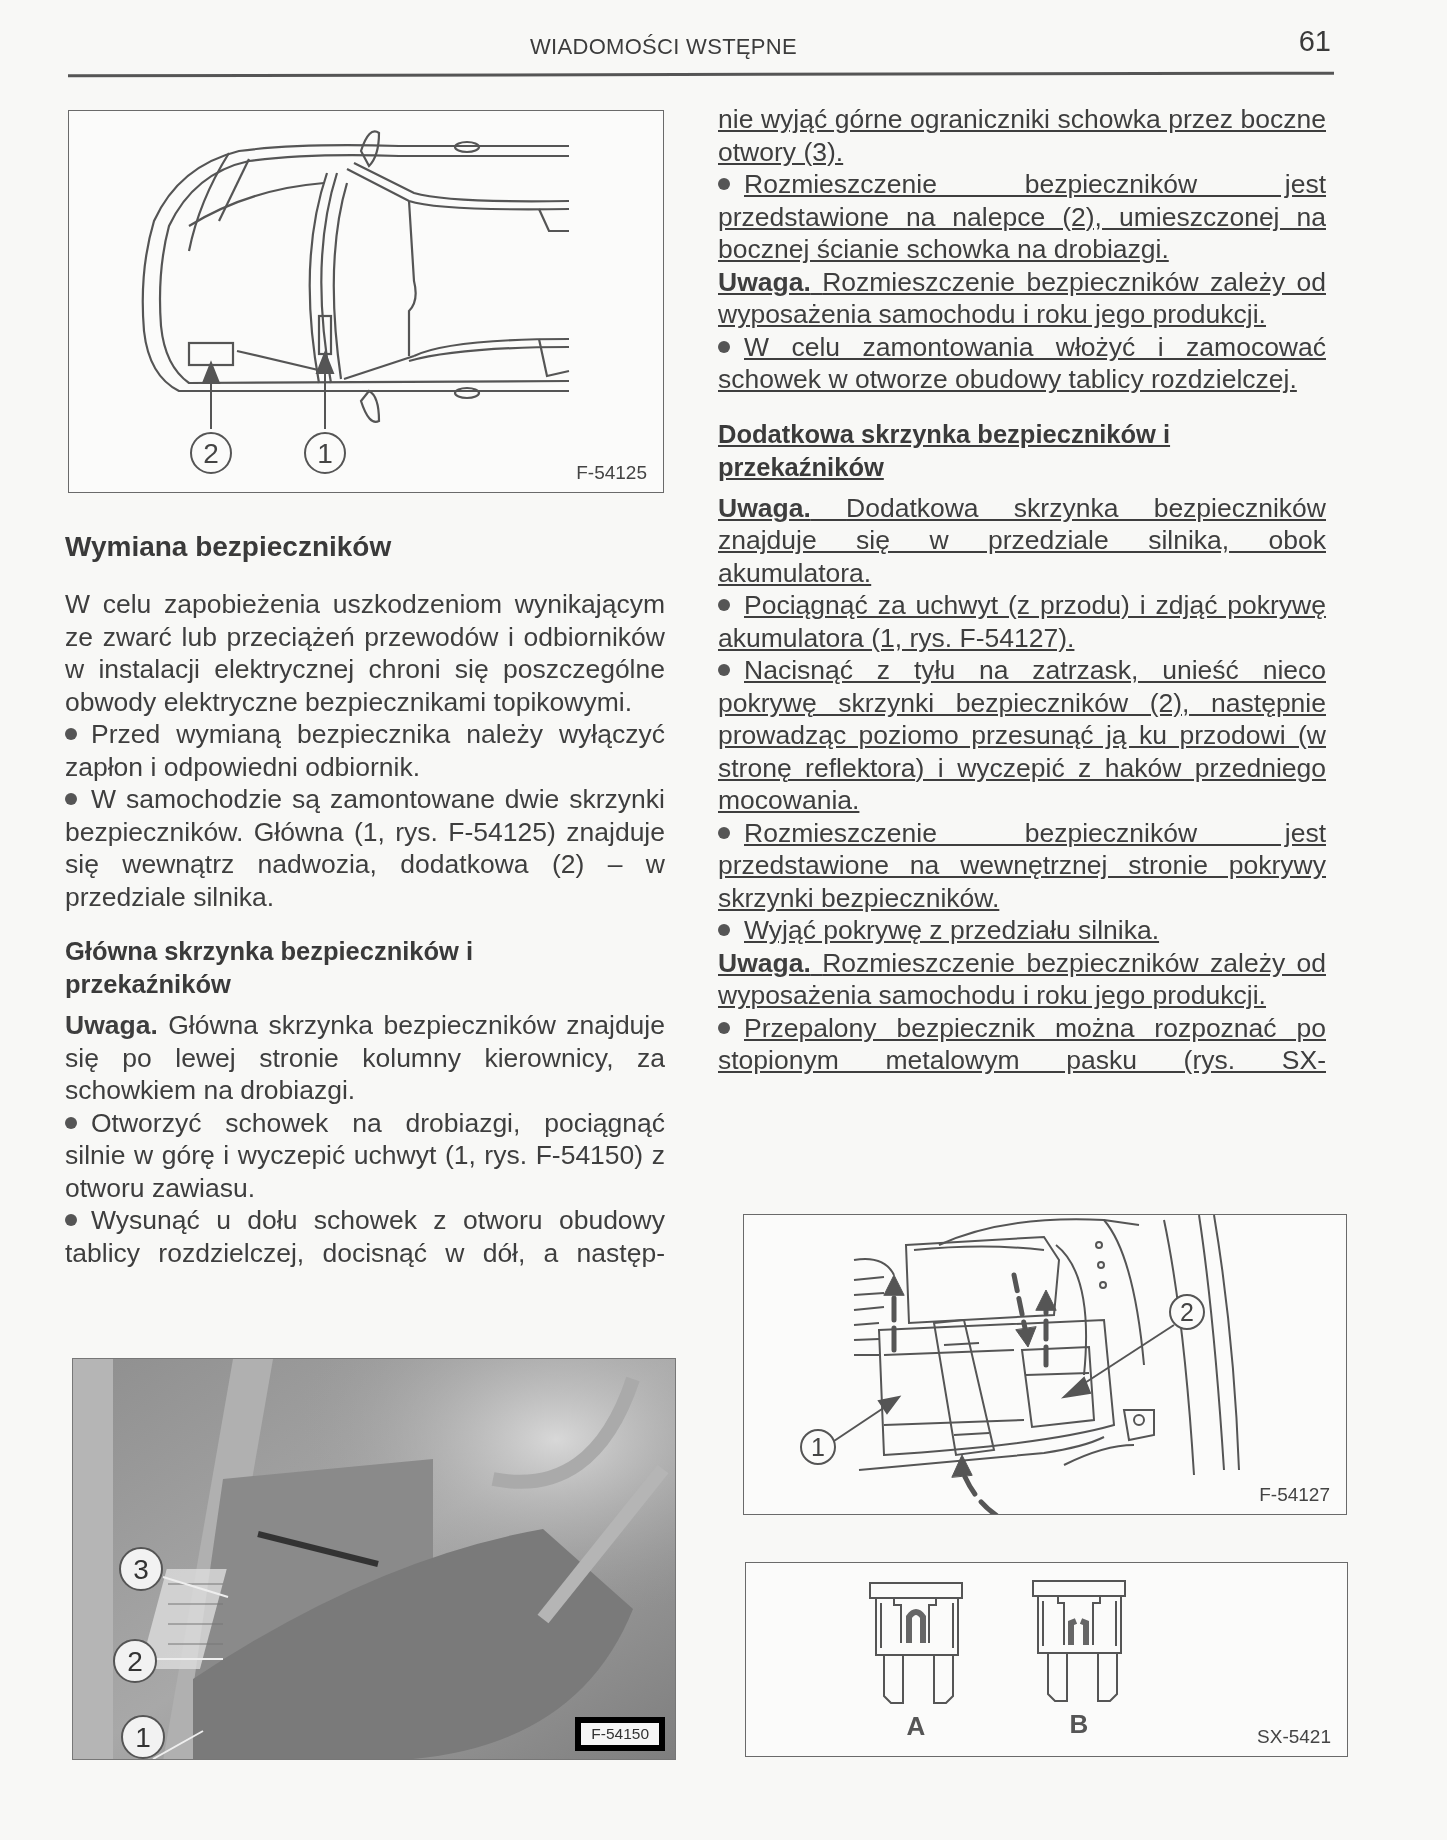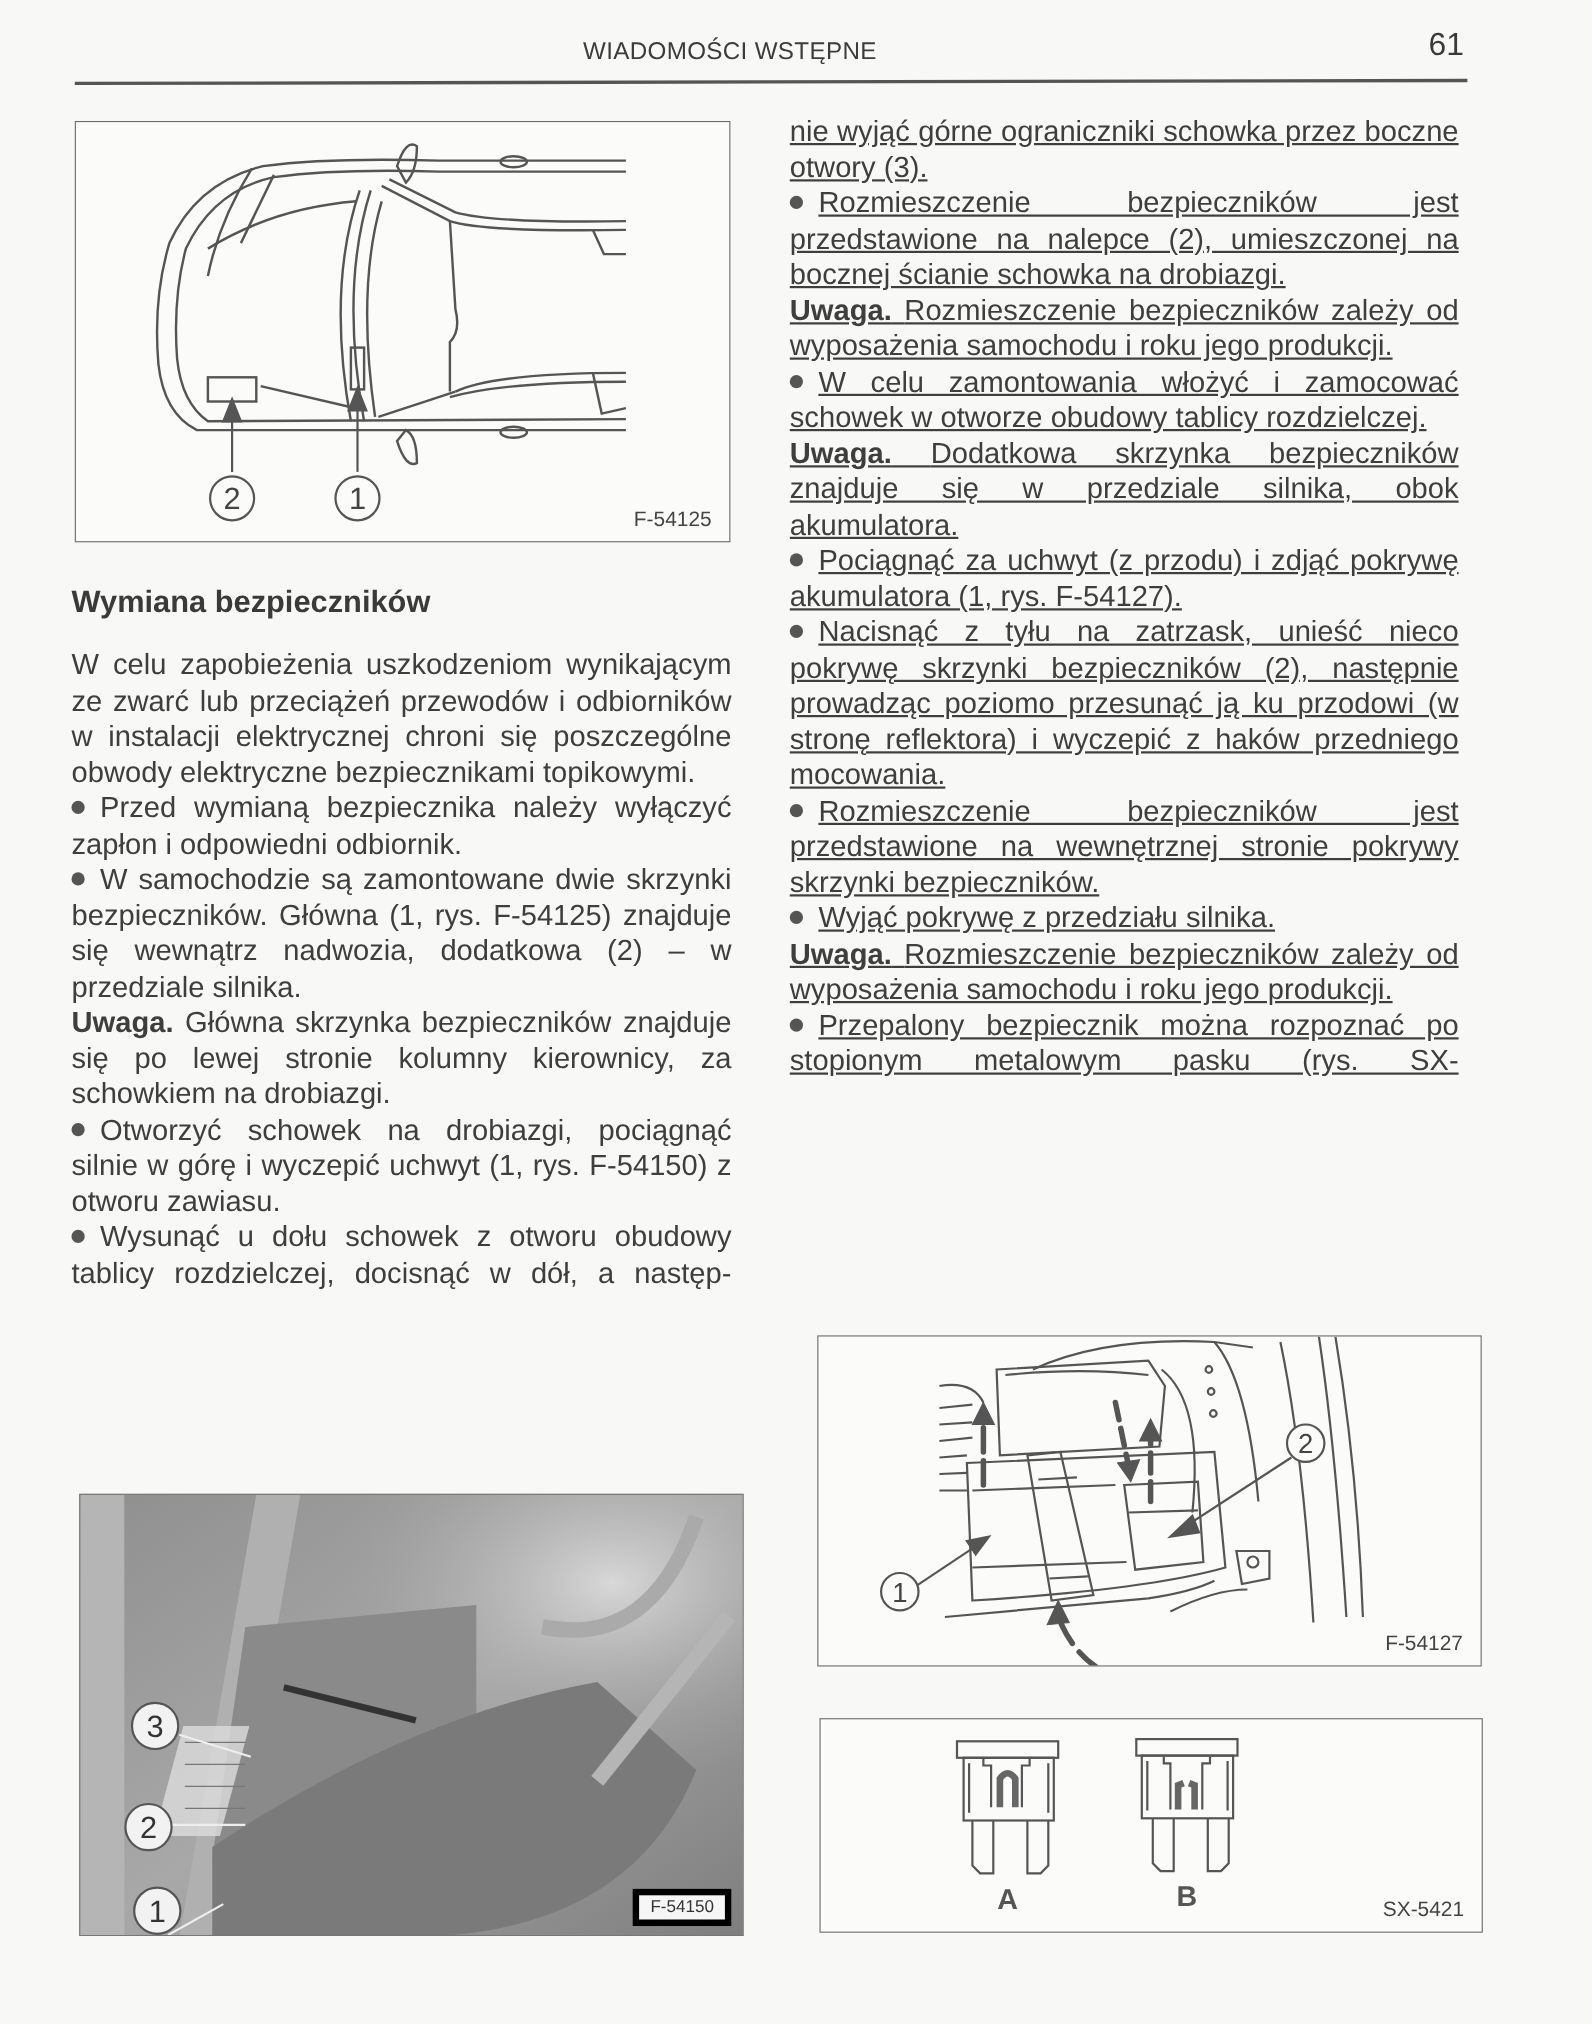--- a/index.html
+++ b/index.html
@@ -113,20 +113,21 @@
     <text x="256" y="352" text-anchor="middle" font-size="28" font-family="Liberation Sans, sans-serif" fill="#444">1</text>
   </svg>
   <span class="fig-label">F-54125</span>
 </div>
 
 <div class="col col-left" style="top:530px;">
   <p class="h2" style="margin-bottom:24px;">Wymiana bezpieczników</p>
   <p>W celu zapobieżenia uszkodzeniom wynikającym ze zwarć lub przeciążeń przewodów i odbiorników w instalacji elektrycznej chroni się poszczególne obwody elektryczne bezpiecznikami topikowymi.</p>
   <p class="bullet">Przed wymianą bezpiecznika należy wyłączyć zapłon i odpowiedni odbiornik.</p>
   <p class="bullet">W samochodzie są zamontowane dwie skrzynki bezpieczników. Główna (1, rys. F-54125) znajduje się wewnątrz nadwozia, dodatkowa (2) – w przedziale silnika.</p>
+  <p class="h3" style="margin-top:22px; margin-bottom:8px; width:470px;">Główna skrzynka bezpieczników i przekaźników</p>
   <p>
     <span class="bold">Uwaga.</span>
     <span>Główna skrzynka bezpieczników znajduje się po lewej stronie kolumny kierownicy, za schowkiem na drobiazgi.</span>
   </p>
   <p class="bullet">Otworzyć schowek na drobiazgi, pociągnąć silnie w górę i wyczepić uchwyt (1, rys. F-54150) z otworu zawiasu.</p>
   <p class="bullet" style="text-align-last:justify;">Wysunąć u dołu schowek z otworu obudowy tablicy rozdzielczej, docisnąć w dół, a następ-</p>
 </div>
 
 <div class="figure" style="left:72px; top:1358px; width:604px; height:402px; background:#9a9a9a; border:1px solid #777;">
   <svg width="604" height="402" viewBox="0 0 604 402">
@@ -177,20 +178,21 @@
 </div>
 
 <div class="col col-right" style="top:103px;">
   <p>nie wyjąć górne ograniczniki schowka przez boczne otwory (3).</p>
   <p class="bullet">Rozmieszczenie bezpieczników jest przedstawione na nalepce (2), umieszczonej na bocznej ścianie schowka na drobiazgi.</p>
   <p>
     <span class="bold">Uwaga.</span>
     <span>Rozmieszczenie bezpieczników zależy od wyposażenia samochodu i roku jego produkcji.</span>
   </p>
   <p class="bullet">W celu zamontowania włożyć i zamocować schowek w otworze obudowy tablicy rozdzielczej.</p>
+  <p class="h3" style="margin-top:22px; margin-bottom:8px; width:500px;">Dodatkowa skrzynka bezpieczników i przekaźników</p>
   <p>
     <span class="bold">Uwaga.</span>
     <span>Dodatkowa skrzynka bezpieczników znajduje się w przedziale silnika, obok akumulatora.</span>
   </p>
   <p class="bullet">Pociągnąć za uchwyt (z przodu) i zdjąć pokrywę akumulatora (1, rys. F-54127).</p>
   <p class="bullet">Nacisnąć z tyłu na zatrzask, unieść nieco pokrywę skrzynki bezpieczników (2), następnie prowadząc poziomo przesunąć ją ku przodowi (w stronę reflektora) i wyczepić z haków przedniego mocowania.</p>
   <p class="bullet">Rozmieszczenie bezpieczników jest przedstawione na wewnętrznej stronie pokrywy skrzynki bezpieczników.</p>
   <p class="bullet">Wyjąć pokrywę z przedziału silnika.</p>
   <p>
     <span class="bold">Uwaga.</span>

